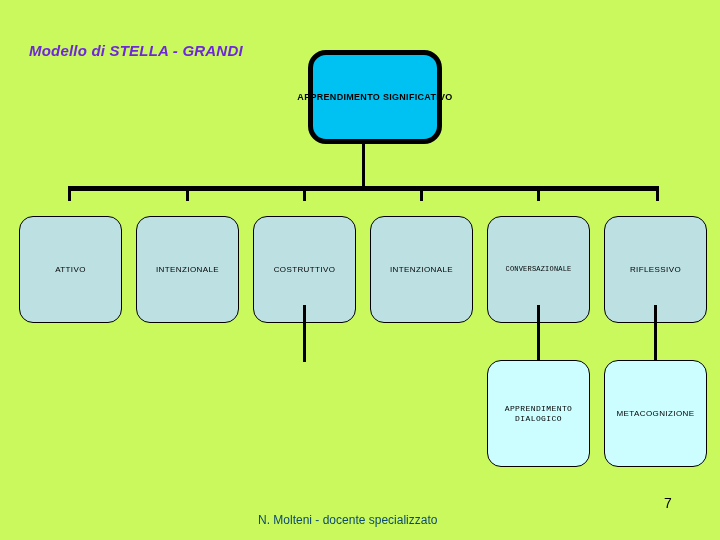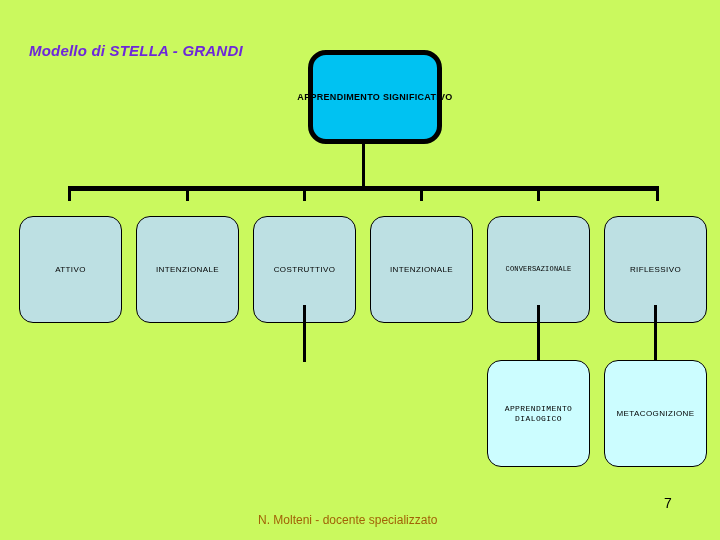--- a/index.html
+++ b/index.html
@@ -121,21 +121,21 @@
   .drop-l3.c2 { left: 303px; }
   .drop-l3.c4 { left: 537px; }
   .drop-l3.c5 { left: 654px; }
 
   
   #footer-note {
     position: absolute;
     left: 258px;
     top: 513px;
     font-size: 12px;
-    color: #a16207;
+    color: #0c4a6e;
     white-space: nowrap;
   }
   #page-number {
     position: absolute;
     left: 664px;
     top: 495px;
     font-size: 14px;
     color: #000000;
   }
 </style>

